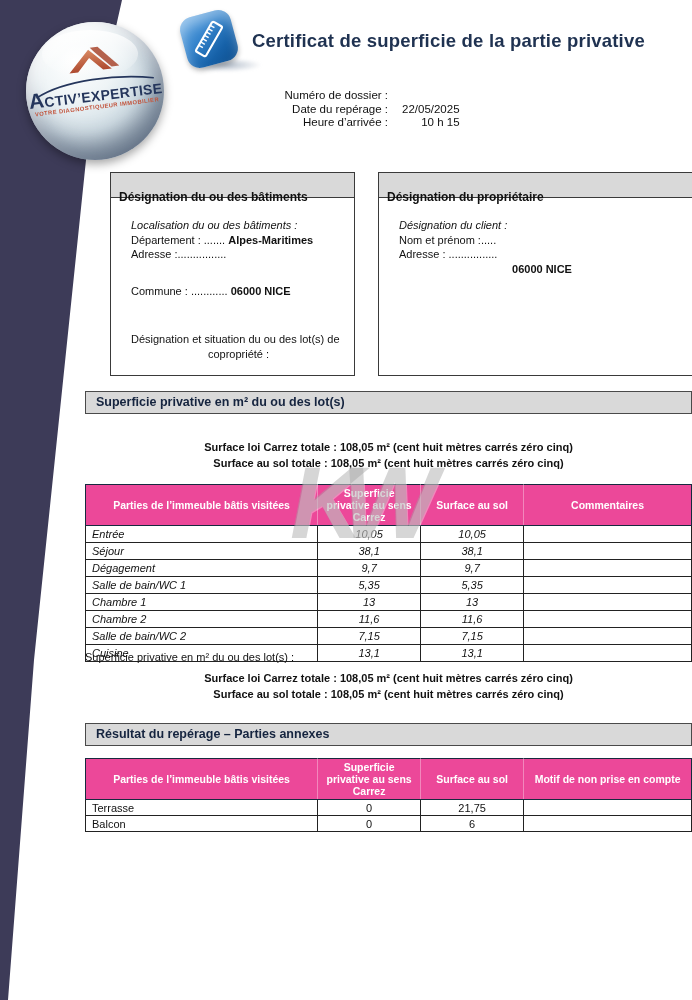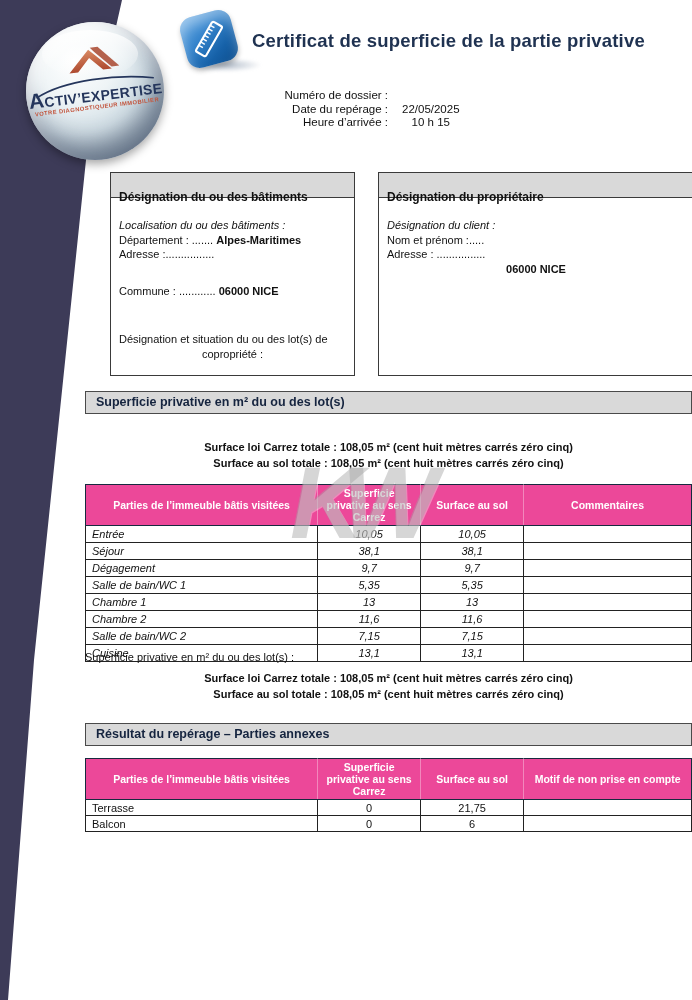--- a/index.html
+++ b/index.html
@@ -39,29 +39,29 @@
     box-shadow: inset 0 8px 12px rgba(255,255,255,.35), 0 3px 5px rgba(0,0,0,.25); }
   .ruler-badge svg { position:absolute; left:3px; top:3px; }
 
   
   .title { position:absolute; left:252px; top:30px; width:440px; z-index:4;
     font-size:18.5px; font-weight:bold; color:#1f3251; letter-spacing:.2px; }
   .dossier { position:absolute; left:258px; top:89px; z-index:4;
     display:grid; grid-template-columns:130px auto; column-gap:14px;
     font-size:11.5px; line-height:13.5px; color:#111; }
   .dlabel { text-align:right; }
-  .dvalue { text-align:center; }
+  .dvalue { text-align:right; }
 
   
   .desig-box { position:absolute; border:1px solid #3a3a3a; background:#fff; z-index:4; }
   .box-buildings { left:110px; top:172px; width:245px; height:204px; }
   .box-owner { left:378px; top:172px; width:316px; height:204px; }
   .box-header { height:25px; background:#d9d9d9; border-bottom:1px solid #3a3a3a;
     font-size:12px; font-weight:bold; color:#111; padding:17px 8px 0 8px; }
-  .box-body { padding:20px 8px; font-size:11px; line-height:14.5px; }
+  .box-body { padding:20px 8px; font-size:11px; line-height:14.5px;margin-left:12px; }
   .italic { font-style:italic; }
   .bold { font-weight:bold; }
   .lots-line1 { margin-top:34px; }
   .lots-line2 { text-align:center; }
   .commune-line { margin-top:22px; }
   .owner-city { font-weight:bold; text-align:center; }
 
   
   .section-bar { position:absolute; left:85px; width:607px; height:23px; z-index:4;
     background:#d9d9d9; border:1px solid #4a4a4a;

